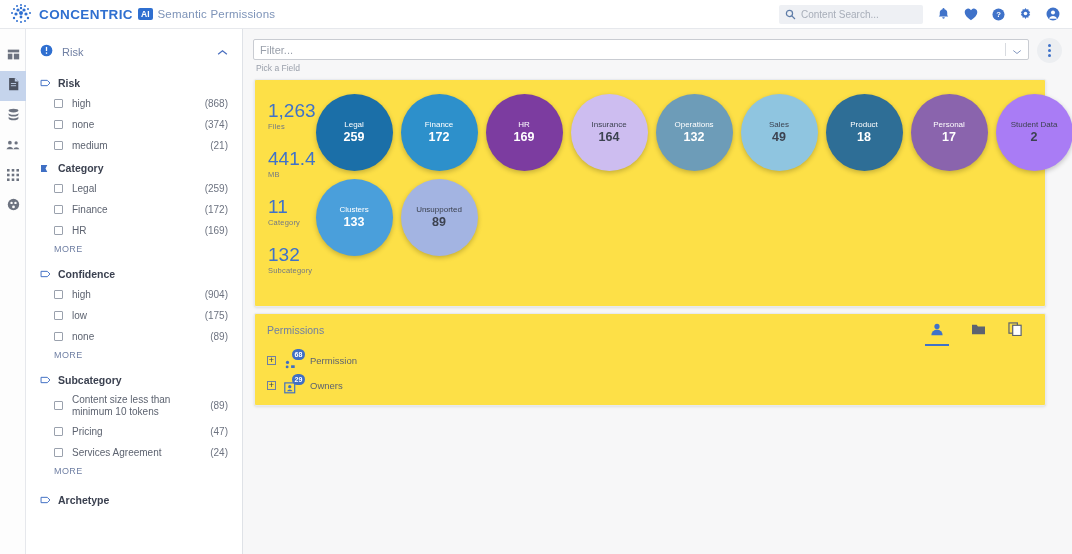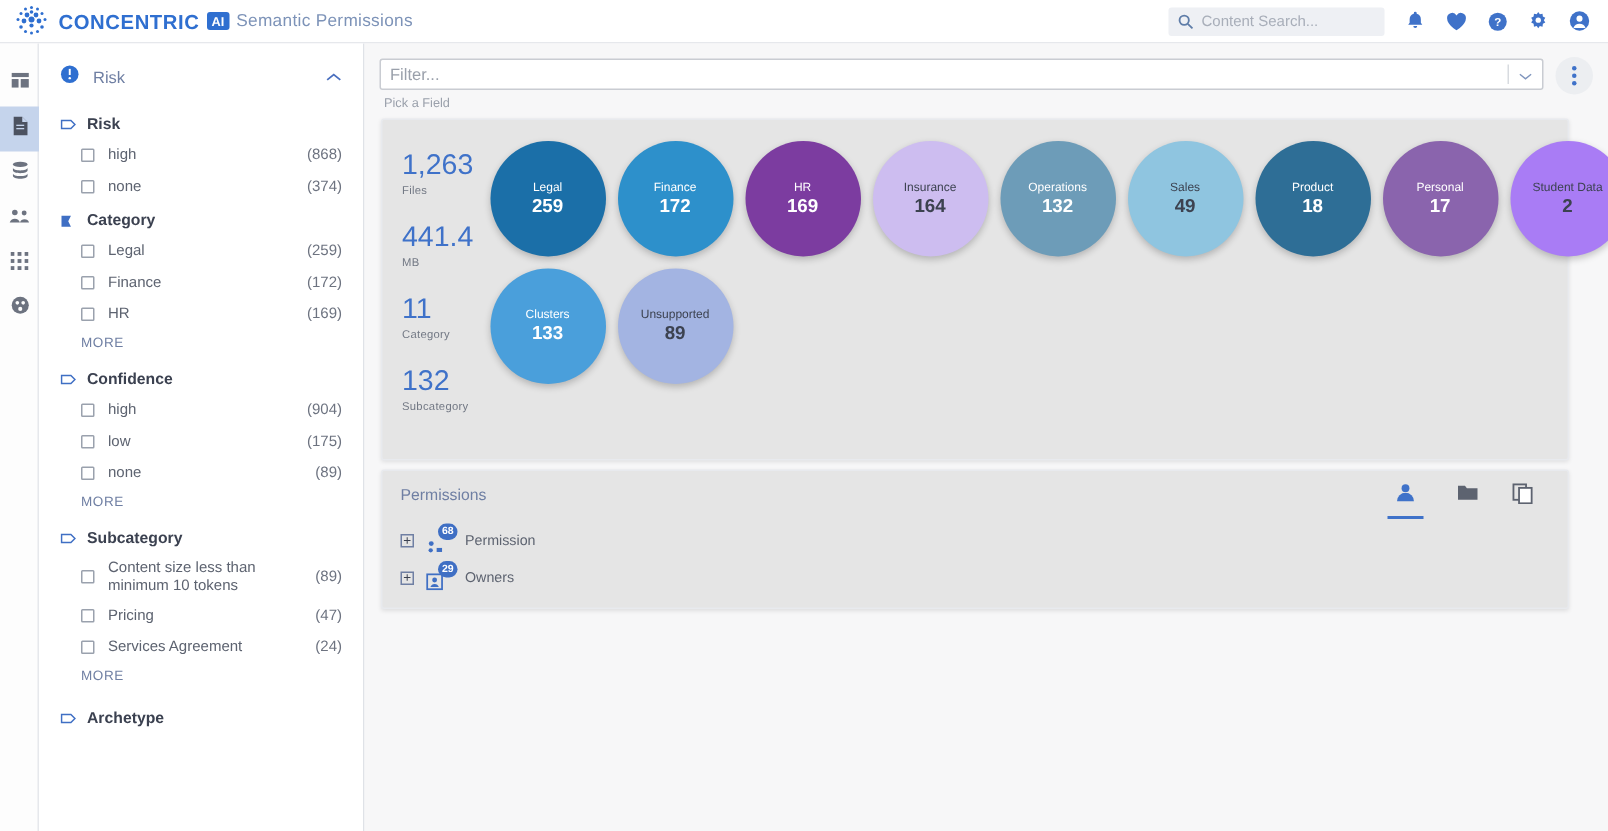--- a/index.html
+++ b/index.html
@@ -101,24 +101,23 @@
   .vsep { width: 1px; height: 13px; background: #d8dbe0; margin-right: 6px; }
   .pick-field { font-size: 8.5px; color: #9aa0ab; padding: 3px 0 0 3px; }
   .kebab {
     width: 25px; height: 25px; border-radius: 50%; background: #eceef1;
     display: flex; flex-direction: column; align-items: center;
     justify-content: center; gap: 2px; margin-top: -1px;
   }
   .kebab i { width: 3px; height: 3px; border-radius: 50%; background: #3f72c9; }
 
   .card {
-    background: #e5e5e5; border: 1px solid #e8eaee; border-radius: 2px;
+    background: #fde047; border: 1px solid #e8eaee; border-radius: 2px;
     box-shadow: 0 1px 3px rgba(0,0,0,.10);
     margin: 6px 26px 0 11px;
-    gap: 11px;
   }
   .card-bubbles { height: 228px; display: flex; }
 
   .stats { width: 74px; padding: 20px 0 0 13px; }
   .stat-num { font-size: 19px; color: #3f72c9; line-height: 21px; }
   .stat-lbl {
     font-size: 7.5px; color: #727884; margin-top: 1px; margin-bottom: 17px;
     letter-spacing: .2px;
   }
   .bubbles { flex: 1; padding: 14px 0 0 0; }
@@ -326,20 +325,25 @@
   <div class="facet-row">
     <span class="cb"></span>
     <span class="facet-label">high</span>
     <span class="facet-count">(868)</span>
   </div>
   <div class="facet-row">
     <span class="cb"></span>
     <span class="facet-label">none</span>
     <span class="facet-count">(374)</span>
   </div>
+  <div class="facet-row">
+    <span class="cb"></span>
+    <span class="facet-label">medium</span>
+    <span class="facet-count">(21)</span>
+  </div>
 
 
   <div class="grp-head">
     <span class="tagicon">
       <svg width="11" height="9" viewBox="0 0 12 10" fill="#3f6fc4">
           <path d="M1 1h7l-2 4 2 4H1z"></path>
         </svg>
     </span>
     <span class="gname">Category</span>
   </div>

